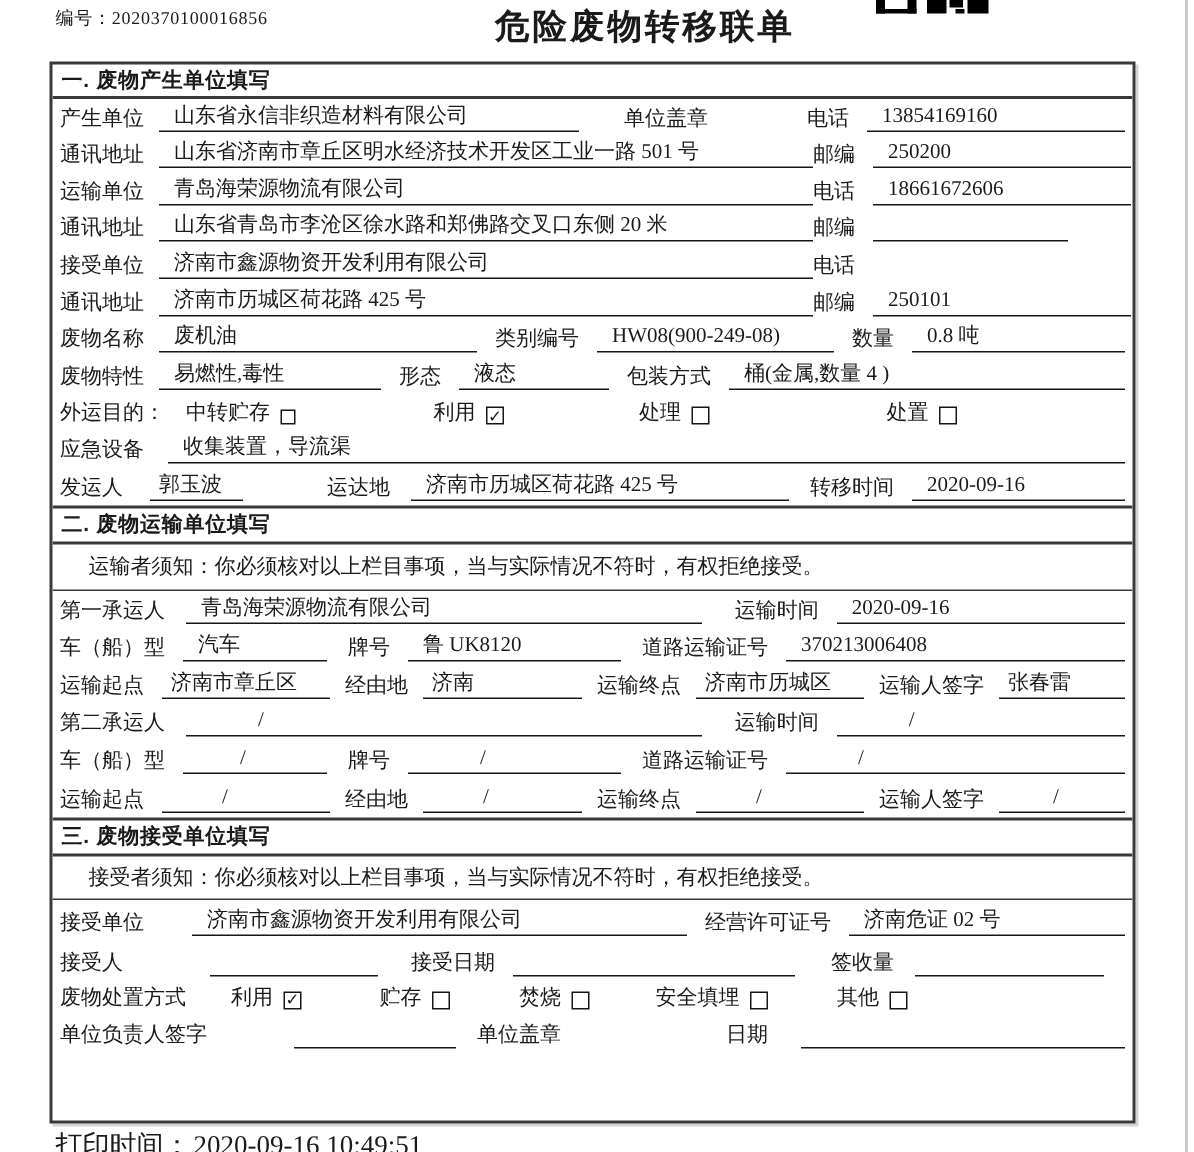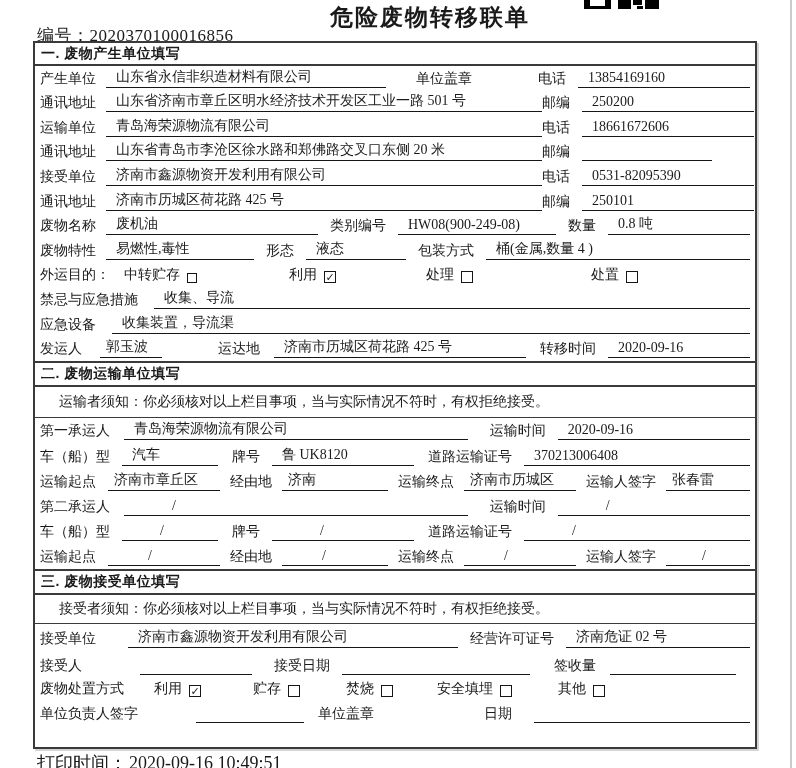--- a/index.html
+++ b/index.html
@@ -4,21 +4,21 @@
 <style>
   * { margin:0; padding:0; box-sizing:border-box; }
   html,body { background:#ffffff; }
   .page {
     position:relative; width:796px; height:768px; background:#fff;
     font-family:"Liberation Serif","DejaVu Serif",serif;
     color:#1a1a1a; font-size:14px; overflow:hidden;
   }
   .page-edge { position:absolute; top:0; left:790px; width:2px; height:768px; background:#cbcbcb; }
   
-  .doc-number { position:absolute; top:24px; left:37px; font-size:17px; letter-spacing:0.5px; }
+  .doc-number { position:absolute; top:4px; left:37px; font-size:12px; letter-spacing:0.5px; }
   .doc-title { position:absolute; top:2px; left:330px; font-size:23px; font-weight:bold; letter-spacing:2px;
                font-family:"Liberation Sans","DejaVu Sans",sans-serif; }
   
   .qr { position:absolute; top:0; }
   .qr-a { left:584px; width:27px; height:9px; border-left:6px solid #000; border-right:6px solid #000; border-bottom:3px solid #000; }
   .qr-b { left:618px; width:13px; height:9px; background:#000; }
   .qr-c { left:633px; width:9px;  height:5px; background:#000; }
   .qr-d { left:645px; width:14px; height:9px; background:#000; }
   .qr-e { left:637px; top:6px; width:6px; height:3px; background:#000; }
   
@@ -116,21 +116,20 @@
       </div>
     </div>
 
     <div class="row">
       <div class="l-part">
         <span class="lbl">接受单位</span>
         <span class="u" style="width:436px; margin-left:10px;">济南市鑫源物资开发利用有限公司</span>
       </div>
       <div class="r-part">
         <span class="lbl">电话</span>
-        <span class="u">0531-82095390</span>
       </div>
     </div>
 
     <div class="row">
       <div class="l-part">
         <span class="lbl">通讯地址</span>
         <span class="u" style="width:436px; margin-left:10px;">济南市历城区荷花路 425 号</span>
       </div>
       <div class="r-part">
         <span class="lbl">邮编</span>
@@ -162,24 +161,20 @@
       <span class="cb" style="width:10px;height:10px;"></span>
       <span class="lbl" style="margin-left:92px;">利用</span>
       <span class="cb">✓</span>
       <span class="lbl" style="margin-left:90px;">处理</span>
       <span class="cb"></span>
       <span class="lbl" style="margin-left:118px;">处置</span>
       <span class="cb"></span>
     </div>
 
 
-    <div class="row">
-      <span class="lbl">禁忌与应急措施</span>
-      <span class="u flex1" style="margin-left:16px;">收集、导流</span>
-    </div>
 
     <div class="row">
       <span class="lbl">应急设备</span>
       <span class="u flex1" style="margin-left:16px;">收集装置，导流渠</span>
     </div>
 
     <div class="row">
       <span class="lbl">发运人</span>
       <span class="u" style="width:62px; margin-left:18px; padding-left:6px;">郭玉波</span>
       <span class="lbl" style="margin-left:56px;">运达地</span>

